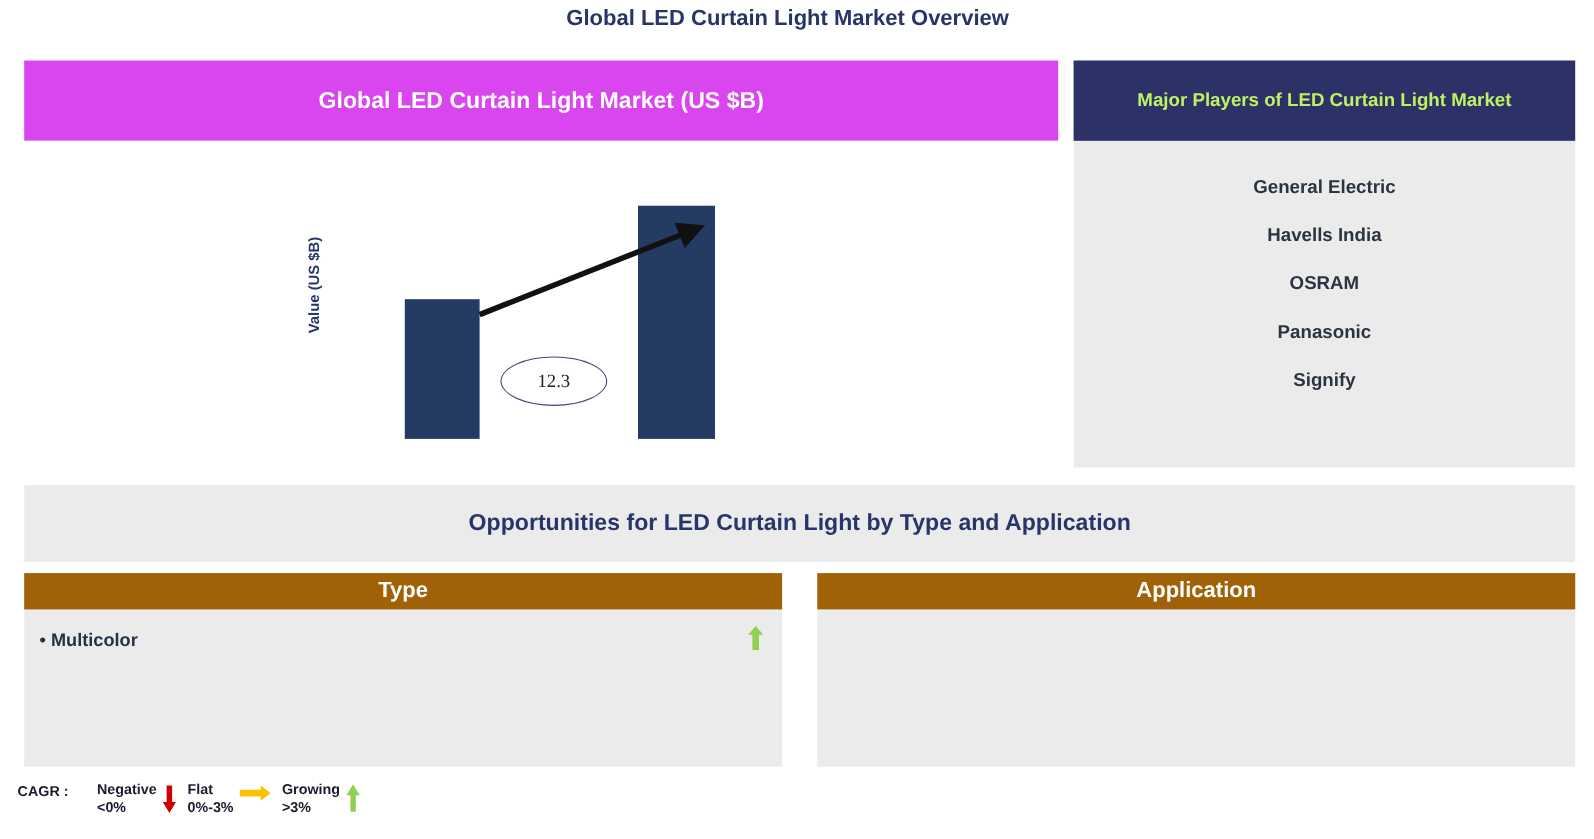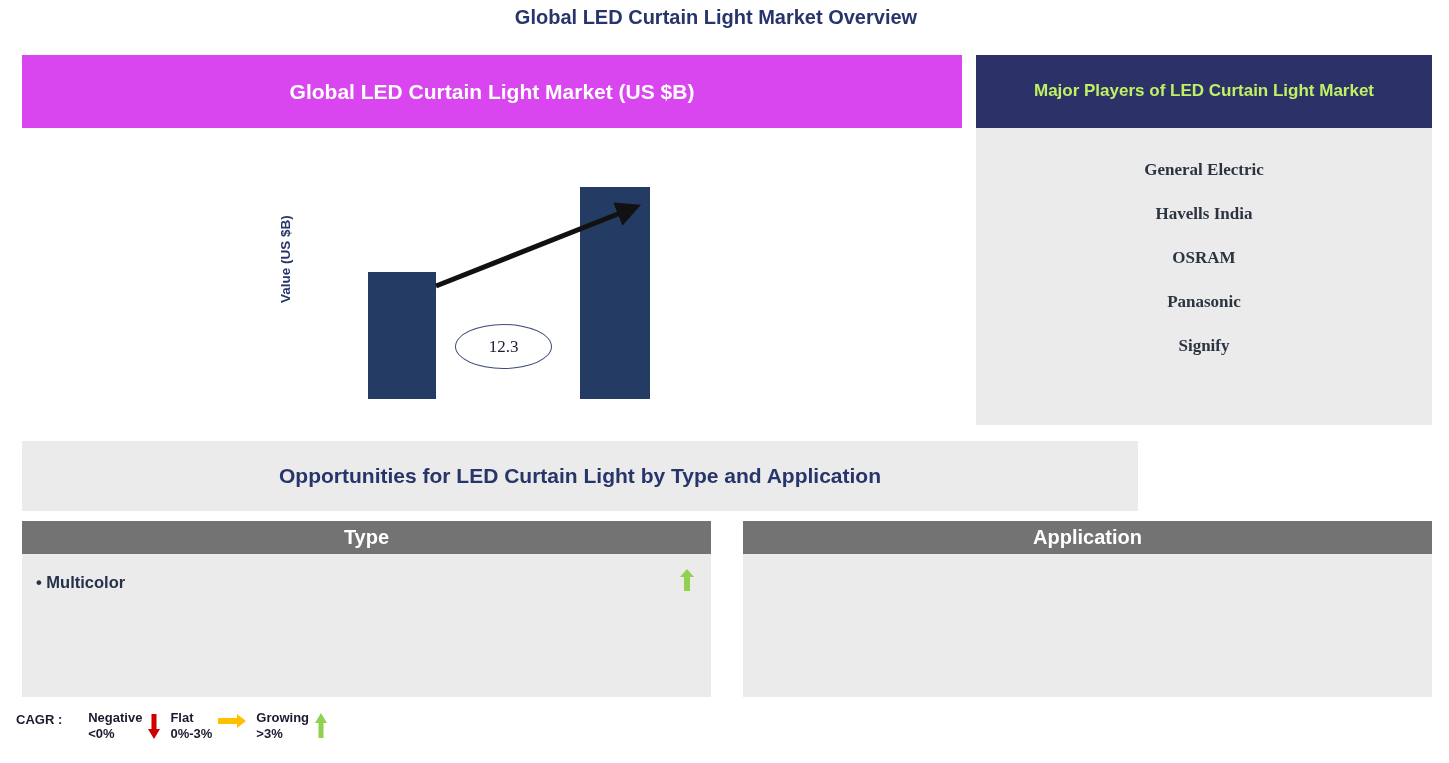--- a/index.html
+++ b/index.html
@@ -142,28 +142,27 @@
   }
   #players-list {
     padding-top: 20px;
   }
   .player-item {
     text-align: center;
     font-size: 17px;
     font-weight: bold;
     color: #2b3441;
     padding: 12px 0;
-    font-family: Liberation Serif, serif;
   }
 
   
   #opportunities-band {
     position: absolute;
     left: 22px; top: 441px;
-    width: 1116px; height: 70px;
+    width: 1410px; height: 70px;
     background: #ebebeb;
     display: flex; align-items: center; justify-content: center;
   }
   #opportunities-title {
     font-size: 21px;
     font-weight: bold;
     color: #27356b;
     text-align: center;
   }
 
@@ -171,21 +170,21 @@
   .segment-panel {
     position: absolute;
     background: #ebebeb;
   }
   #type-panel { left: 22px; top: 521px; width: 689px; height: 176px; }
   #application-panel { left: 743px; top: 521px; width: 689px; height: 176px; }
 
   .segment-header {
     width: 100%;
     height: 33px;
-    background: #737373;
+    background: #a16207;
     display: flex; align-items: center; justify-content: center;
   }
   .segment-header-title {
     color: #ffffff;
     font-size: 20px;
     font-weight: bold;
   }
   .segment-list {
     padding: 12px 0 0 0;
   }

